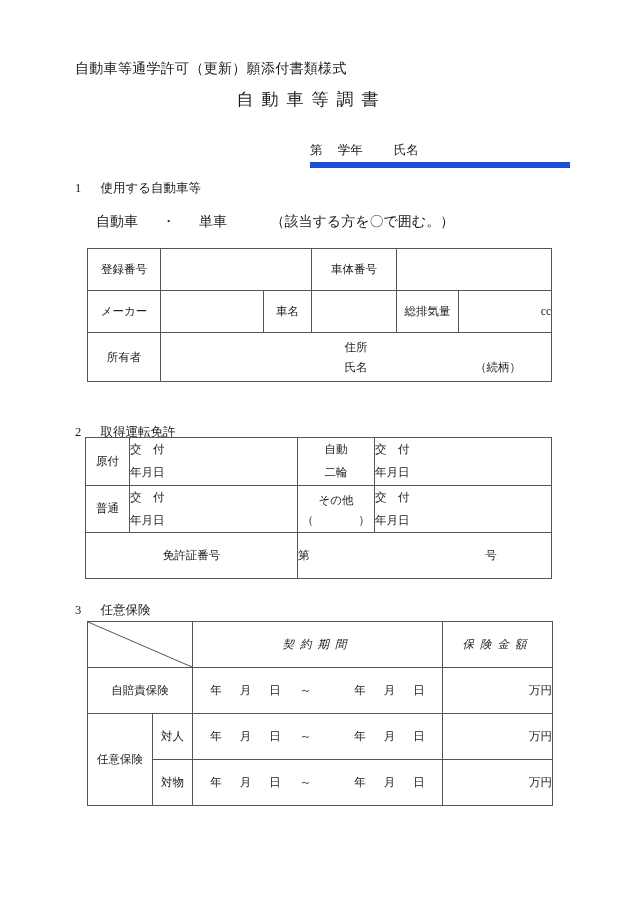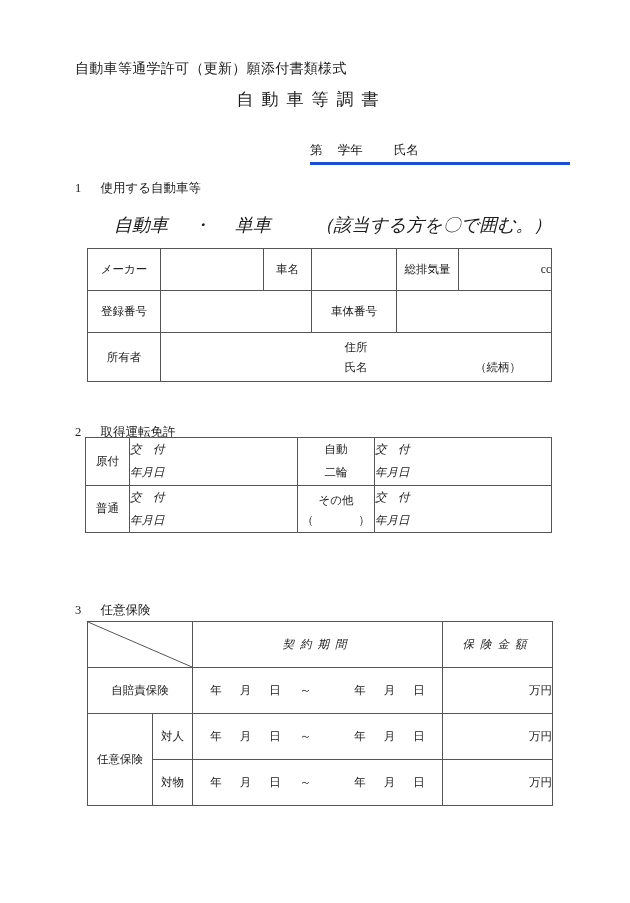--- a/index.html
+++ b/index.html
@@ -39,46 +39,45 @@
     font-size: 17px;
     letter-spacing: 8px;
     text-indent: 8px;
     white-space: nowrap;
   }
   .name-line {
     position: absolute;
     left: 310px;
     top: 142px;
     width: 260px;
-    border-bottom: 3px solid #1d4ed8;
+    border-bottom: 6px solid #1d4ed8;
     padding-bottom: 3px;
     font-size: 12.5px;
     white-space: nowrap;
   }
   .name-line .seg-grade { margin-right: 12px; }
   .name-line .seg-gakunen { margin-right: 28px; }
 
   
   .section-heading {
     position: absolute;
     font-size: 12.5px;
     white-space: nowrap;
   }
   .section-heading .num { margin-right: 16px; }
   #sec1-heading { left: 75px; top: 180px; }
   #sec2-heading { left: 75px; top: 424px; }
   #sec3-heading { left: 75px; top: 602px; }
 
   .choice-line {
     position: absolute;
-    left: 114px;
+    left: 96px;
     top: 213px;
-    font-size: 18px;
-    white-space: nowrap;
-    font-style: italic;
+    font-size: 14px;
+    white-space: nowrap;
   }
   .choice-line .opt1 { margin-right: 20px; }
   .choice-line .dot   { margin-right: 20px; }
   .choice-line .opt2 { margin-right: 40px; }
 
   
   .form-table {
     position: absolute;
     border-collapse: collapse;
     table-layout: fixed;
@@ -87,21 +86,21 @@
   .form-table td {
     border: 1px solid #555555;
     padding: 0;
     vertical-align: middle;
     font-size: 11.5px;
     line-height: 1.45;
   }
   .c  { text-align: center; }
   .l  { text-align: left;  padding-left: 9px; }
   .r  { text-align: right; padding-right: 9px; }
-  .pad-l { padding-left: 9px; font-style: italic; }
+  .pad-l { padding-left: 9px; }
 
   
   #table-vehicle {
     left: 87px;
     top: 248px;
     width: 464px;
   }
   #table-vehicle td { height: 41px; }
   #table-vehicle td.owner-cell { height: 47px; }
 
@@ -208,32 +207,32 @@
     <colgroup>
       <col style="width:73px">
       <col style="width:103px">
       <col style="width:48px">
       <col style="width:85px">
       <col style="width:62px">
       <col style="width:93px">
     </colgroup>
     <tbody>
       <tr>
+        <td class="c">登録番号</td>
+        <td class="l" colspan="2"></td>
+        <td class="c">車体番号</td>
+        <td class="l" colspan="2"></td>
+      </tr>
+      <tr>
         <td class="c">メーカー</td>
         <td class="l"></td>
         <td class="c">車名</td>
         <td class="l"></td>
         <td class="c">総排気量</td>
         <td class="r">cc</td>
-      </tr>
-      <tr>
-        <td class="c">登録番号</td>
-        <td class="l" colspan="2"></td>
-        <td class="c">車体番号</td>
-        <td class="l" colspan="2"></td>
       </tr>
       <tr>
         <td class="c owner-cell">所有者</td>
         <td class="owner-cell" colspan="5">
           <div class="owner-body">
             <span class="owner-row">
               <span>住所</span>
             </span>
             <span class="owner-row">
               <span>氏名</span>
@@ -284,20 +283,28 @@
           <span class="other-parens">
             <span>（</span>
             <span>）</span>
           </span>
         </td>
         <td class="pad-l">
           <span class="two-line">交　付</span>
           <span class="two-line">年月日</span>
         </td>
       </tr>
+      <tr>
+        <td class="c" colspan="2" style="width:82px">免許証番号</td>
+        <td class="pad-l" colspan="2">
+          <span>第</span>
+          <span style="display:inline-block;width:170px"></span>
+          <span>号</span>
+        </td>
+      </tr>
     </tbody>
   </table>
 
   <div class="section-heading" id="sec3-heading">
     <span class="num">3</span>
     <span>任意保険</span>
   </div>
 
   <table class="form-table" id="table-insurance">
     <colgroup>

